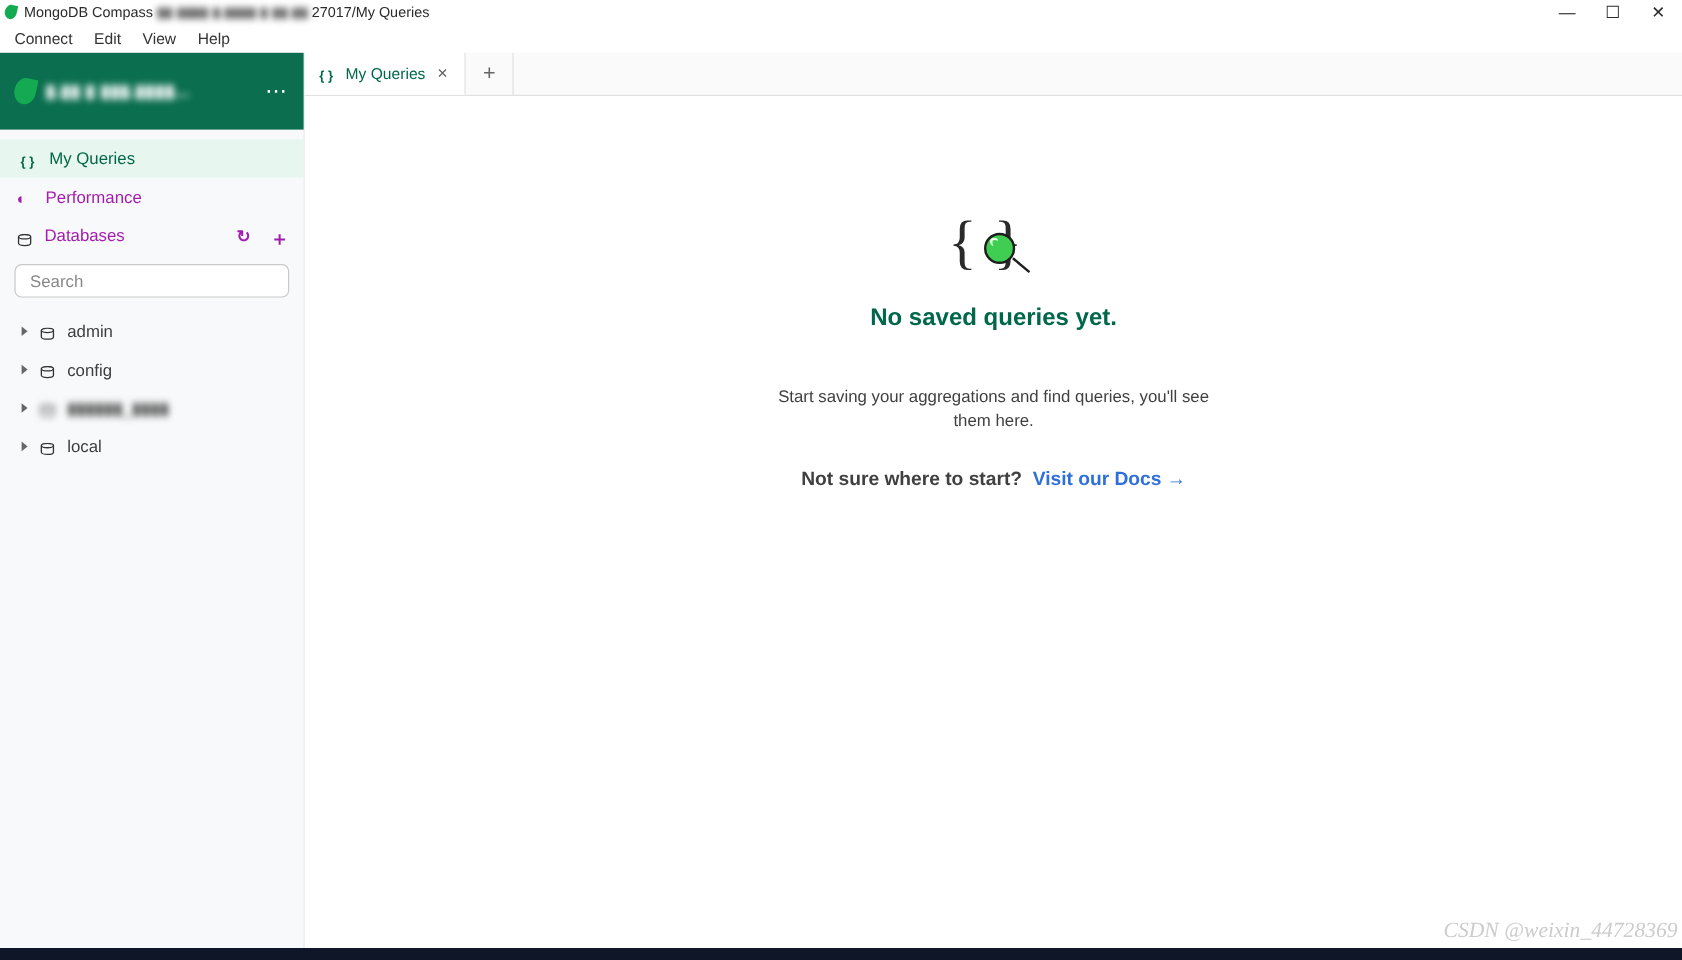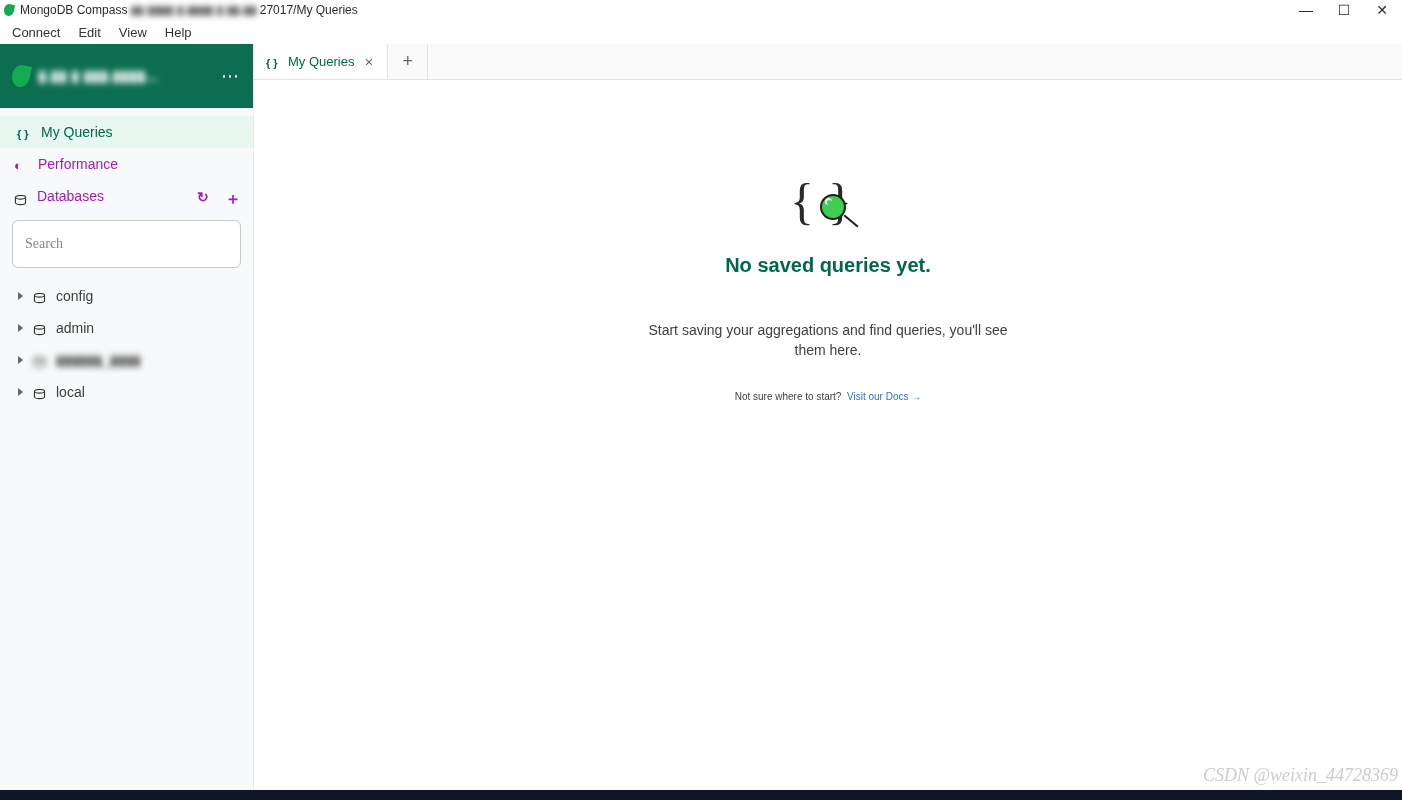--- a/index.html
+++ b/index.html
@@ -34,21 +34,21 @@
 .side-item.db-head { justify-content:space-between; }
 .side-item.db-head .left { display:flex; align-items:flex-end; gap:10px; }
 .side-item.db-head .right { display:flex; align-items:center; gap:14px; }
 .ic { width:14px; height:14px; display:inline-block; }
 .ic-braces::before { content: "{ }"; font-size: 11px; font-weight: bold; }
 .ic-gauge::before { content: "◐"; font-size: 13px; }
 .ic-refresh::before { content:"↻"; font-size:14px; font-weight:bold; }
 .ic-plus::before { content:"＋"; font-size:16px; font-weight:bold; }
 
 .search-wrap { padding: 8px 12px 10px; }
-.search { width:100%; height:48px; border:1px solid #c9c9c9; border-radius:6px; padding: 0 12px; font-size:14px; color:#555; background:#fff;font-family:Liberation Serif, serif; }
+.search { width:100%; height:28px; border:1px solid #c9c9c9; border-radius:6px; padding: 0 12px; font-size:14px; color:#555; background:#fff; }
 .search::placeholder { color:#888; }
 
 .db-tree { padding: 2px 0; }
 .tree-item { height: 32px; display:flex; align-items:center; padding: 0 12px 0 18px; font-size:14px; color:#3d3d3d; gap: 10px; }
 .caret { width: 0; height:0; border-top:4px solid transparent; border-bottom:4px solid transparent; border-left:5px solid #666; }
 .disk-ic { width:13px; height:11px; }
 .disk-ic svg { width:100%; height:100%; }
 
 
 .main { flex:1; display:flex; flex-direction:column; }
@@ -62,21 +62,21 @@
 .empty-ill { width: 72px; height: 56px; position:relative; margin-bottom: 18px; }
 .brace { position:absolute; font-size: 50px; color:#2a2a2a; font-family: Georgia, serif; top:-8px; }
 .brace.l { left: -2px; }
 .brace.r { left: 36px; }
 .lens { position:absolute; width:26px; height:26px; background:#3fce52; border:2px solid #1e1e1e; border-radius:50%; left:28px; top:14px; }
 .handle { position:absolute; width:18px; height:2px; background:#1e1e1e; left:50px; top:40px; transform:rotate(40deg); }
 .hl { position:absolute; width:7px; height:7px; border-top:2px solid #e6ffe9; border-left:2px solid #e6ffe9; border-radius:50%; left:33px; top:18px; }
 
 .empty-title { font-size: 20px; font-weight:600; color:#00684a; margin-bottom: 14px; }
 .empty-sub { font-size: 14px; color:#404040; text-align:center; max-width: 370px; line-height:1.45; margin-bottom: 30px; margin-top: 29px; }
-.docs-line { font-size: 10px; color:#404040; }
+.docs-line { font-size: 16px; color:#404040;font-weight:bold; }
 .docs-link { color:#2e6fdb; }
 .arrow::after { content:" →"; }
 
 .footer { height: 10px; background:#0f1628; }
 .watermark { position:absolute; right:4px; bottom:14px; font-size:18px; color:#ccc; font-style:italic; font-family: Georgia, serif; text-align: center; }
 </style>
 </head>
 <body>
 
 <div class="titlebar">
@@ -138,29 +138,29 @@
       <input class="search" placeholder="Search" style="">
     </div>
 
     <div class="db-tree">
       <div class="tree-item">
         <span class="caret"></span>
         <span class="disk-ic"><svg viewBox="0 0 14 12">
               <ellipse cx="7" cy="2.5" rx="5.5" ry="2" fill="none" stroke="#333" stroke-width="1.2"></ellipse>
               <path d="M1.5 2.5 v6 a5.5 2 0 0 0 11 0 v-6" fill="none" stroke="#333" stroke-width="1.2"></path>
             </svg></span>
+        <span>admin</span>
+      </div>
+      <div class="tree-item">
+        <span class="caret"></span>
+        <span class="disk-ic"><svg viewBox="0 0 14 12">
+              <ellipse cx="7" cy="2.5" rx="5.5" ry="2" fill="none" stroke="#333" stroke-width="1.2"></ellipse>
+              <path d="M1.5 2.5 v6 a5.5 2 0 0 0 11 0 v-6" fill="none" stroke="#333" stroke-width="1.2"></path>
+            </svg></span>
         <span>config</span>
-      </div>
-      <div class="tree-item">
-        <span class="caret"></span>
-        <span class="disk-ic"><svg viewBox="0 0 14 12">
-              <ellipse cx="7" cy="2.5" rx="5.5" ry="2" fill="none" stroke="#333" stroke-width="1.2"></ellipse>
-              <path d="M1.5 2.5 v6 a5.5 2 0 0 0 11 0 v-6" fill="none" stroke="#333" stroke-width="1.2"></path>
-            </svg></span>
-        <span>admin</span>
       </div>
       <div class="tree-item">
         <span class="caret"></span>
         <span class="disk-ic blur"><svg viewBox="0 0 14 12">
               <ellipse cx="7" cy="2.5" rx="5.5" ry="2" fill="none" stroke="#333" stroke-width="1.2"></ellipse>
               <path d="M1.5 2.5 v6 a5.5 2 0 0 0 11 0 v-6" fill="none" stroke="#333" stroke-width="1.2"></path>
             </svg></span>
         <span class="blur">▮▮▮▮▮▮_▮▮▮▮</span>
       </div>
       <div class="tree-item">

